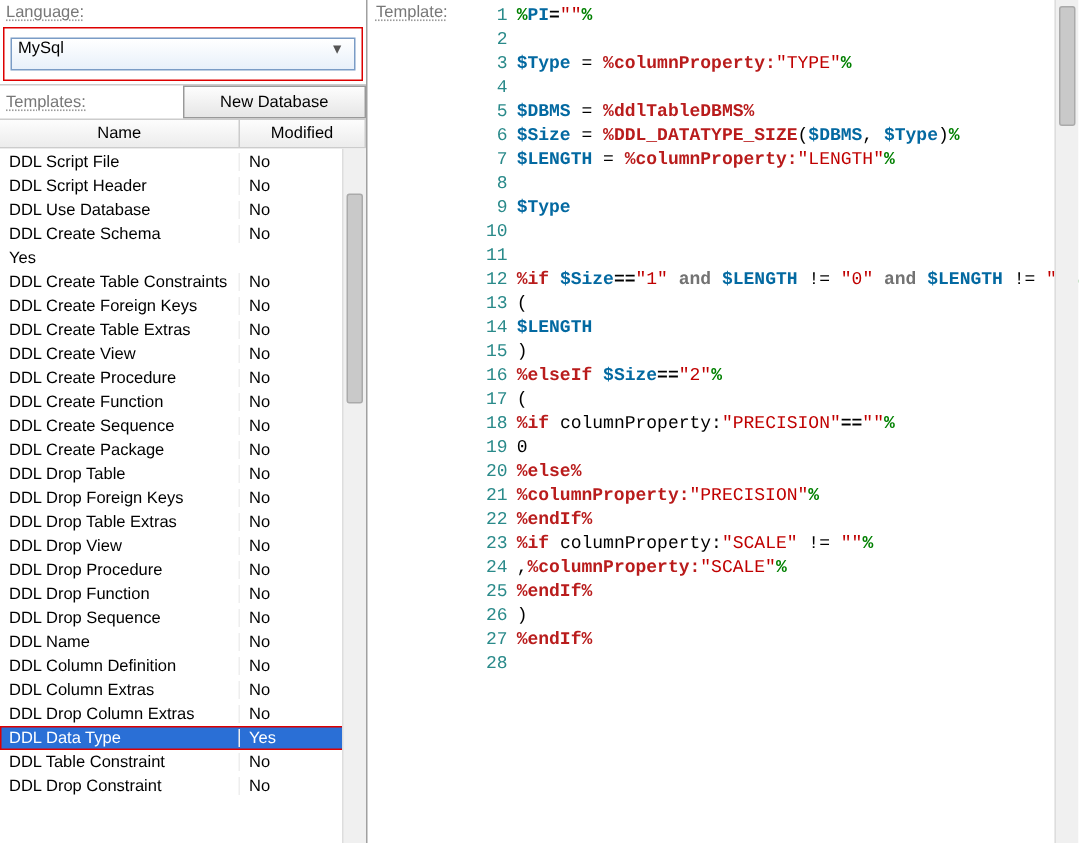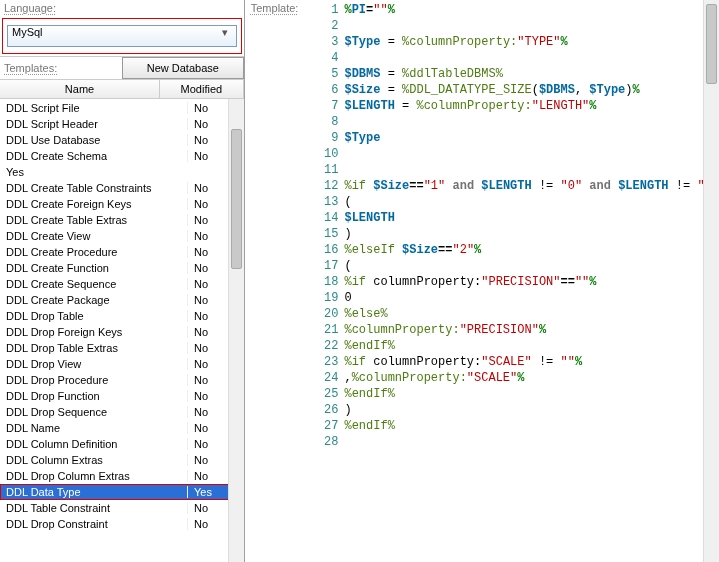--- a/index.html
+++ b/index.html
@@ -12,40 +12,40 @@
 .combo .arrow { width: 14px; text-align: center; color: #555; }
 .tmpl-row { display: flex; align-items: center; border-top: 1px solid #ccc; }
 .tmpl-label { flex: 0 0 50%; padding: 2px 4px; color: #777; text-decoration: underline dotted #999; text-underline-offset: 2px; }
 .new-db-btn { flex: 1; height: 22px; border: 1px solid #999; background: linear-gradient(#fdfdfd,#e6e6e6); font-size: 11px; cursor: pointer; }
 .table-head { display: flex; border-top: 1px solid #ccc; border-bottom: 1px solid #ccc; background: linear-gradient(#fdfdfd,#ececec); text-align: center; }
 .th { padding: 3px 6px; border-right: 1px solid #ccc; font-size: 11px; }
 .th.name { width: 160px; }
 .th.mod { flex: 1; }
 .table-body { flex: 1; overflow-y: hidden; border-top: 1px solid #fff; }
 .row { display: flex; height: 16px; align-items: center; font-size: 11px; }
-.row .c1 { width: 188px; padding-left: 6px; padding-right: 4px; border-right: 1px solid #eee; overflow: hidden; white-space: nowrap; }
+.row .c1 { width: 160px; padding-left: 6px; padding-right: 4px; border-right: 1px solid #eee; overflow: hidden; white-space: nowrap; }
 .row .c2 { flex: 1; padding-left: 6px; }
 .row.sel { background: #2a6fd6; color: #fff; }
 .row.hl { outline: 1.5px solid #d00; outline-offset: -1px; }
 .scroll-track { position: absolute; right: 0; top: 0; bottom: 0; width: 16px; background: #f0f0f0; border-left: 1px solid #ddd; }
 .scroll-thumb { position: absolute; left: 2px; right: 2px; top: 30px; height: 140px; background: #c9c9c9; border: 1px solid #aaa; border-radius: 2px; }
 .left-body { position: relative; flex: 1; overflow: hidden; }
 .tmpl-label-top { color: #777; padding: 2px 6px; text-decoration: underline dotted #999; text-underline-offset: 2px; }
 .code-area { flex: 1; display: flex; font-family: Consolas, "Courier New", monospace; font-size: 12px; line-height: 16px; position: relative; padding-top: 2px; }
 .gutter { width: 40px; text-align: right; color: #2a8a8a; padding-right: 6px; }
 .gutter div { height: 16px; }
 .code { flex: 1; white-space: pre; }
 .code div { height: 16px; }
 .tok-pct { color: #008000; font-weight: bold; }
 .tok-var { color: #0369a1; font-weight: bold; }
 .tok-kw { color: #737373; font-weight: bold; }
 .tok-str { color: #c00000; }
 .tok-op { color: #000; font-weight: bold; }
 .tok-plain { color: #000; }
-.tok-pctkw { color: #4d7c0f; font-weight: normal; }
+.tok-pctkw { color: #b91c1c; font-weight: bold; }
 .tok-prop { color: #000; }
 .right-scroll { position: absolute; right: 0; top: 0; bottom: 0; width: 16px; background: #f0f0f0; border-left: 1px solid #ddd; }
 .right-scroll .thumb { position: absolute; left: 2px; right: 2px; top: 4px; height: 80px; background: #c9c9c9; border: 1px solid #aaa; border-radius: 2px; }
 </style>
 </head>
 <body>
 
 <div class="left-panel">
   <div class="label-row">Language:</div>
   <div class="lang-area">

